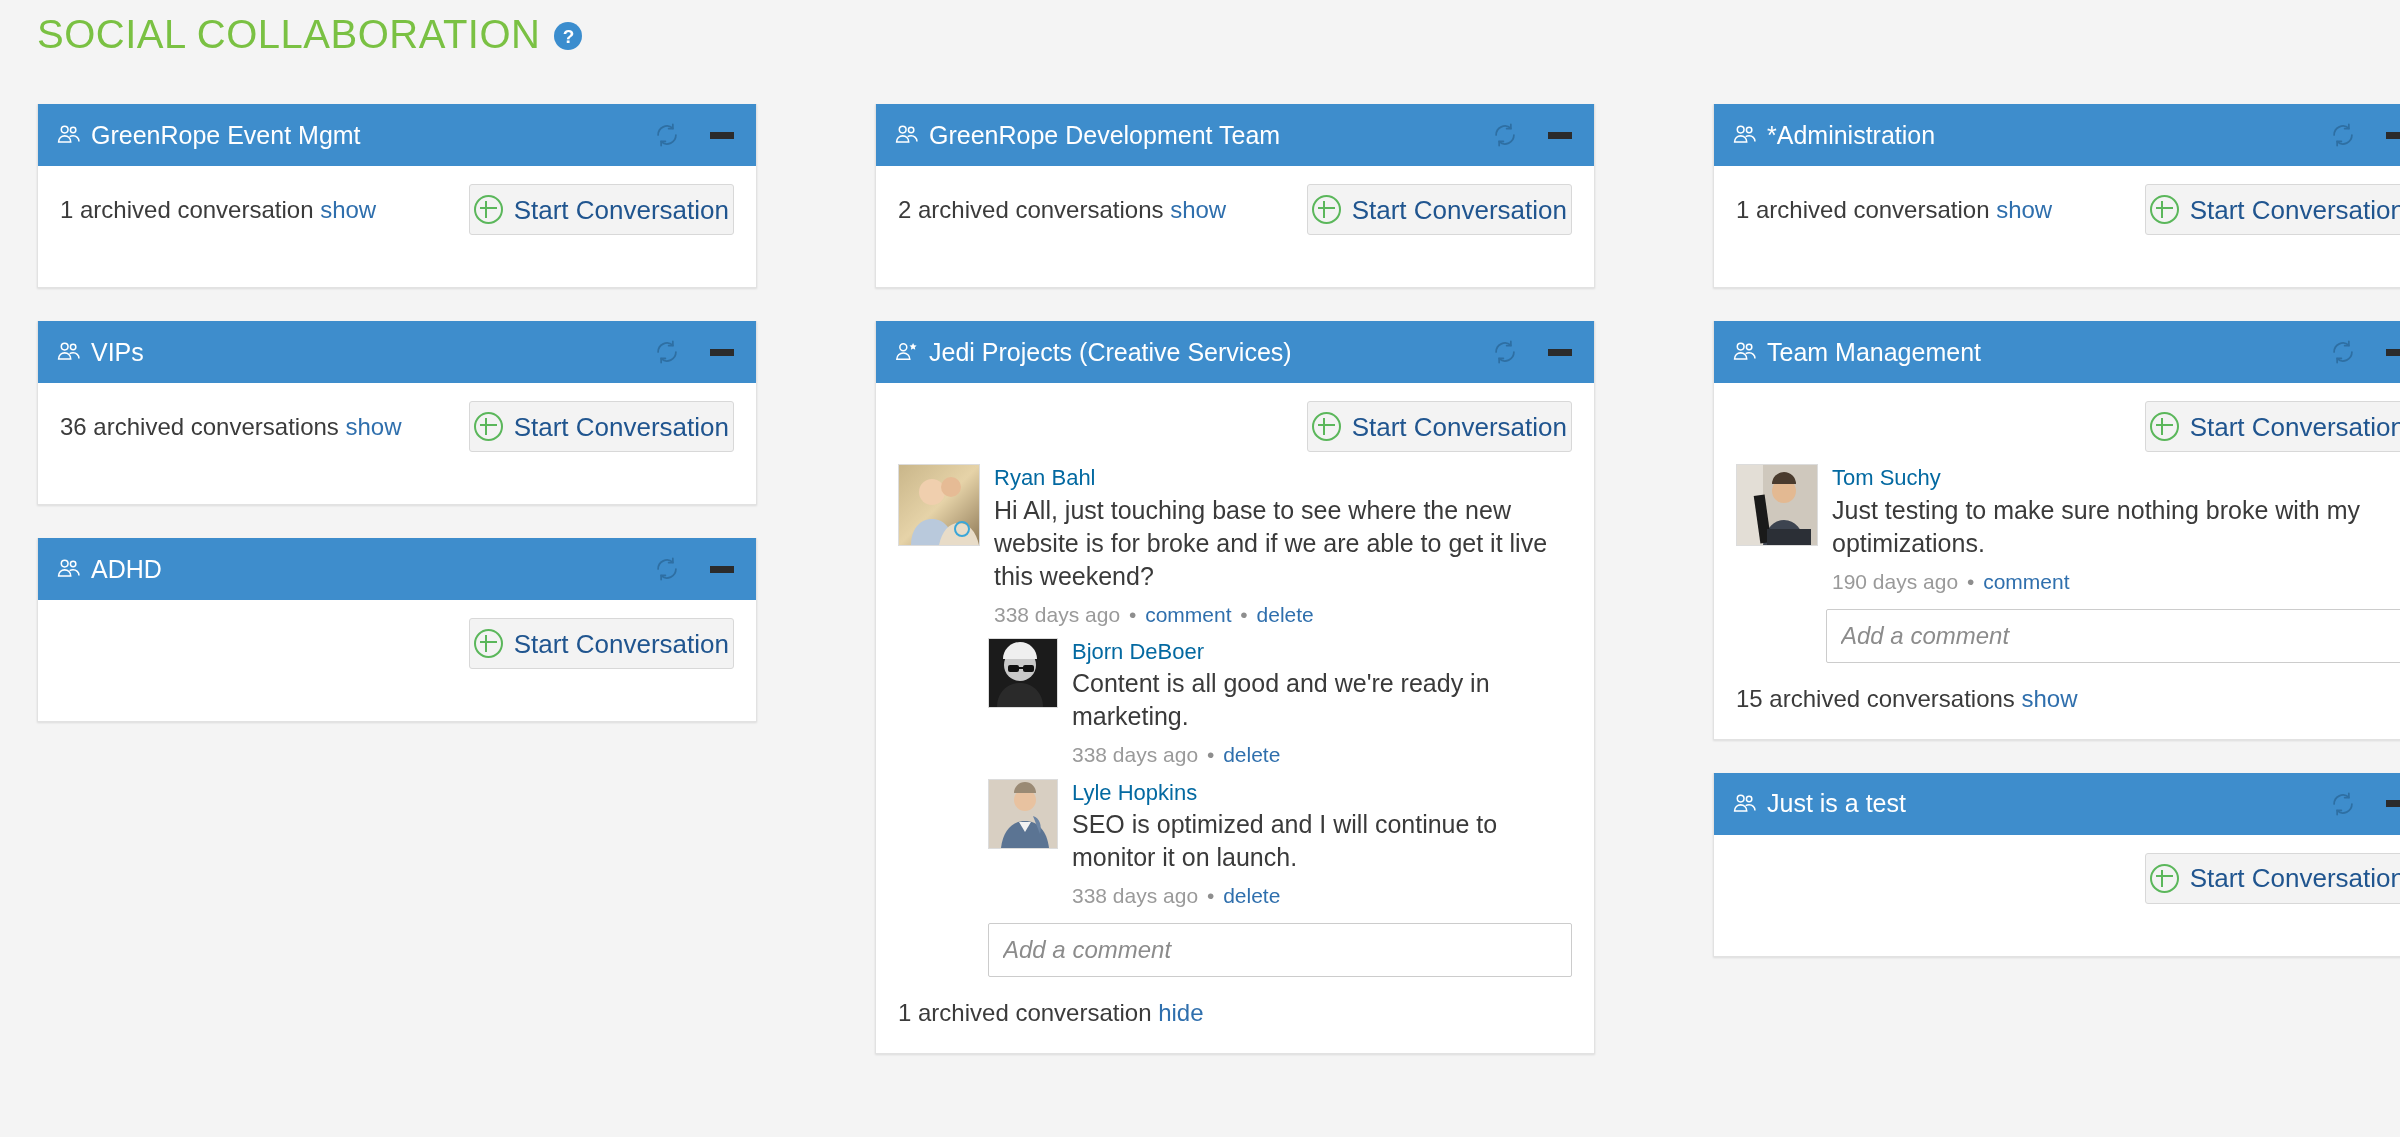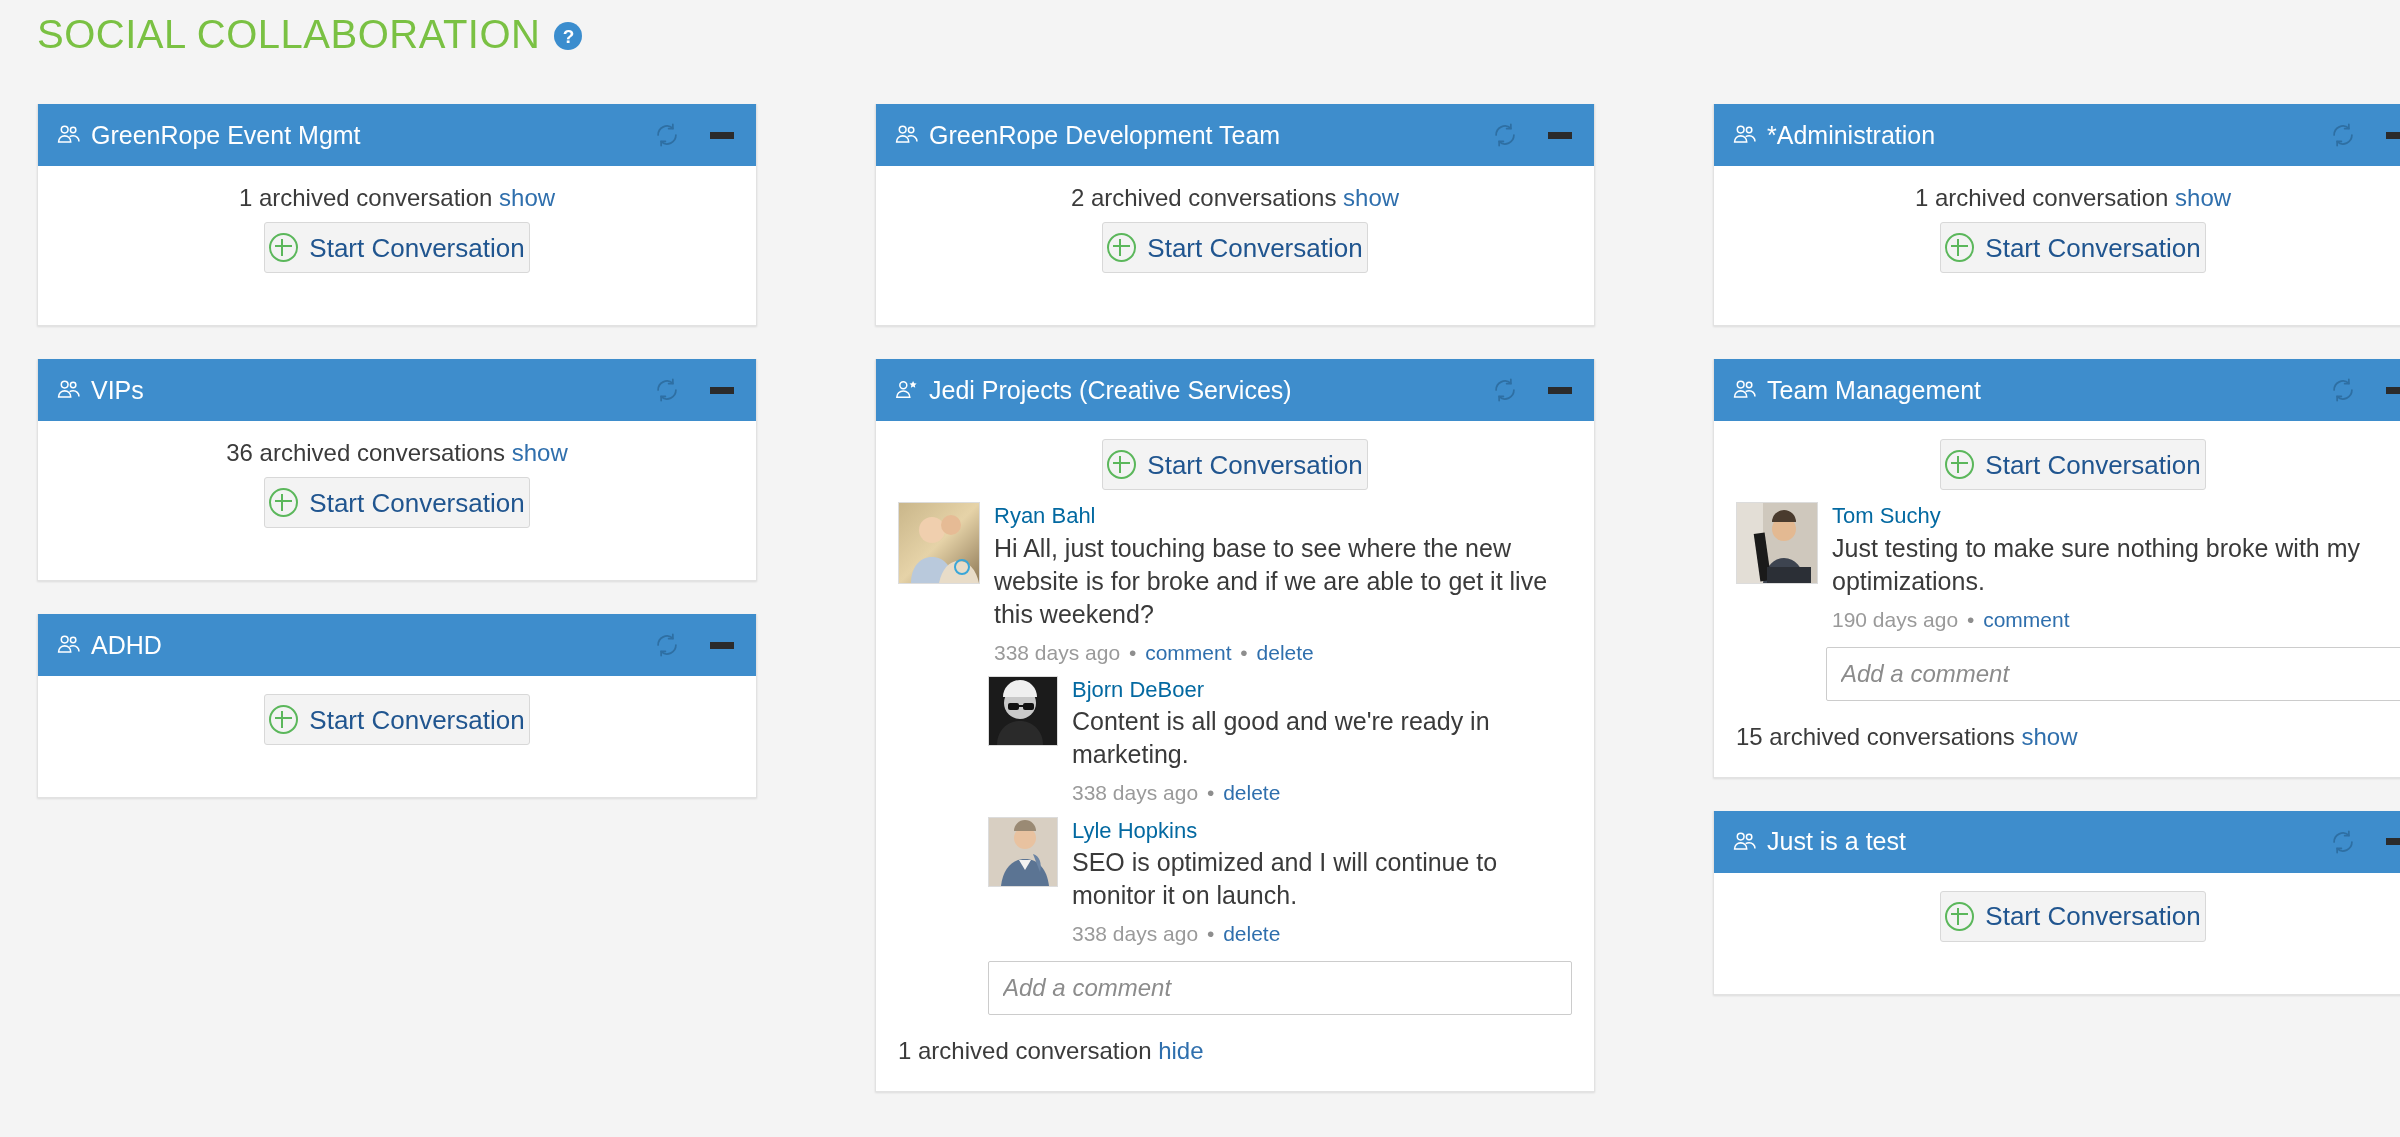--- a/index.html
+++ b/index.html
@@ -127,21 +127,20 @@
     box-sizing: border-box;
   }
   .body-min-pad { padding-bottom: 52px; }
 
   .top-row {
     display: flex;
     align-items: center;
     justify-content: space-between;
     gap: 10px;
     min-height: 50px;
-    flex-direction: column;
   }
   .top-row.right { justify-content: flex-end; }
 
   .archive-line {
     font-size: 24px;
     color: #3b3b3b;
     white-space: nowrap;
   }
   .archive-line .lnk {
     color: #2f6fad;

